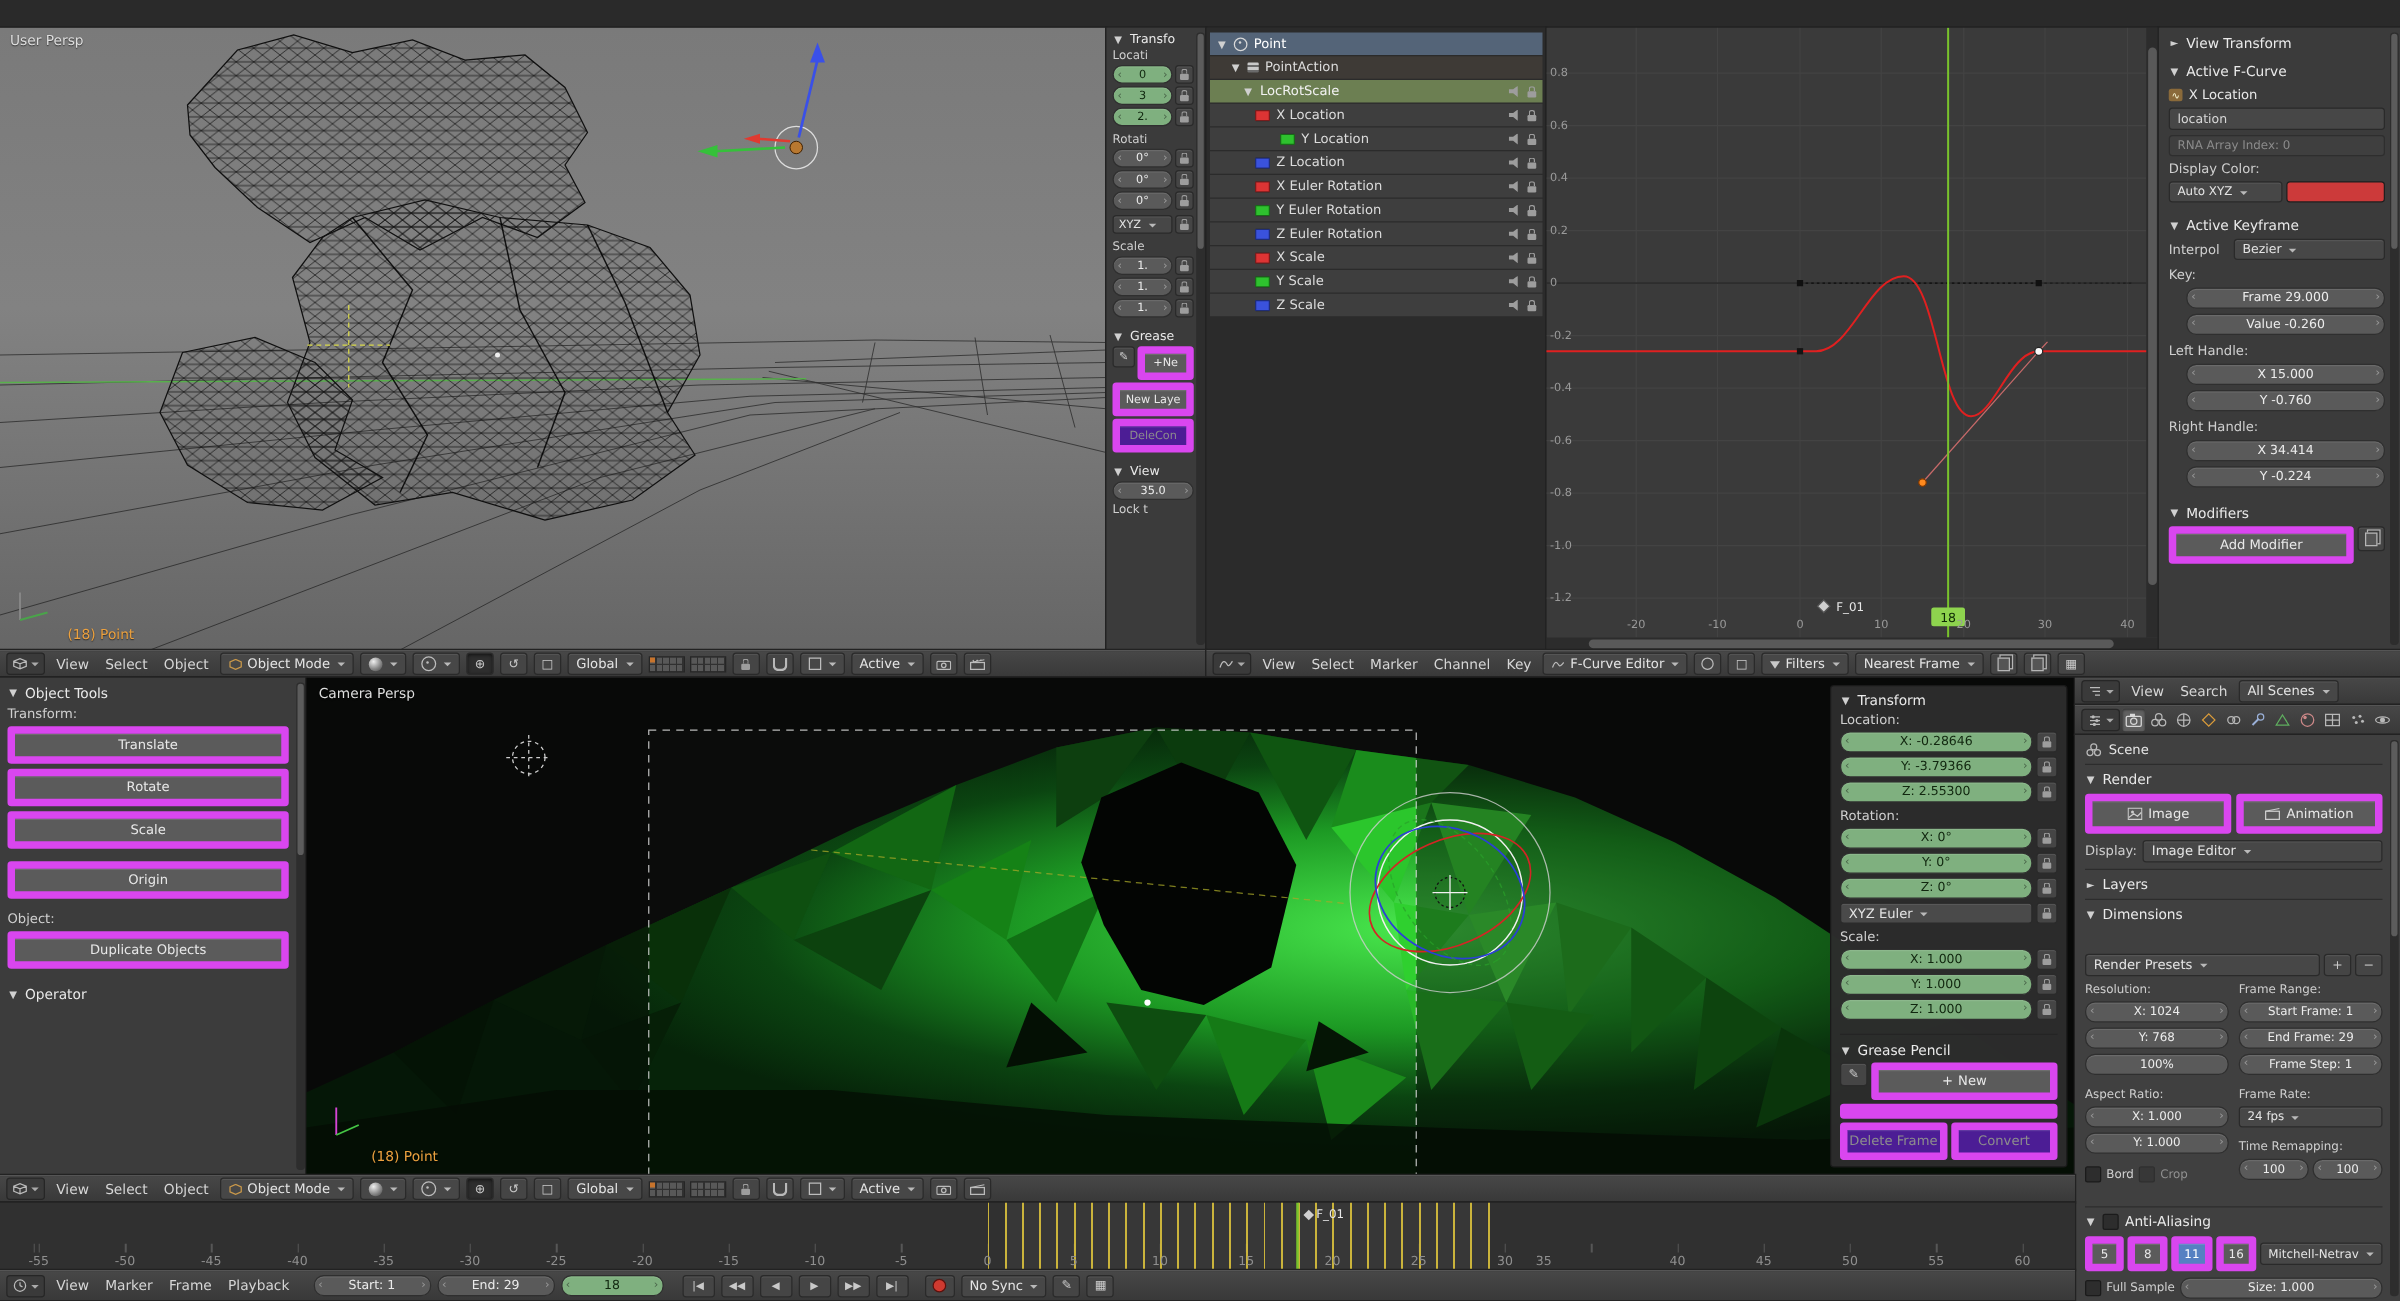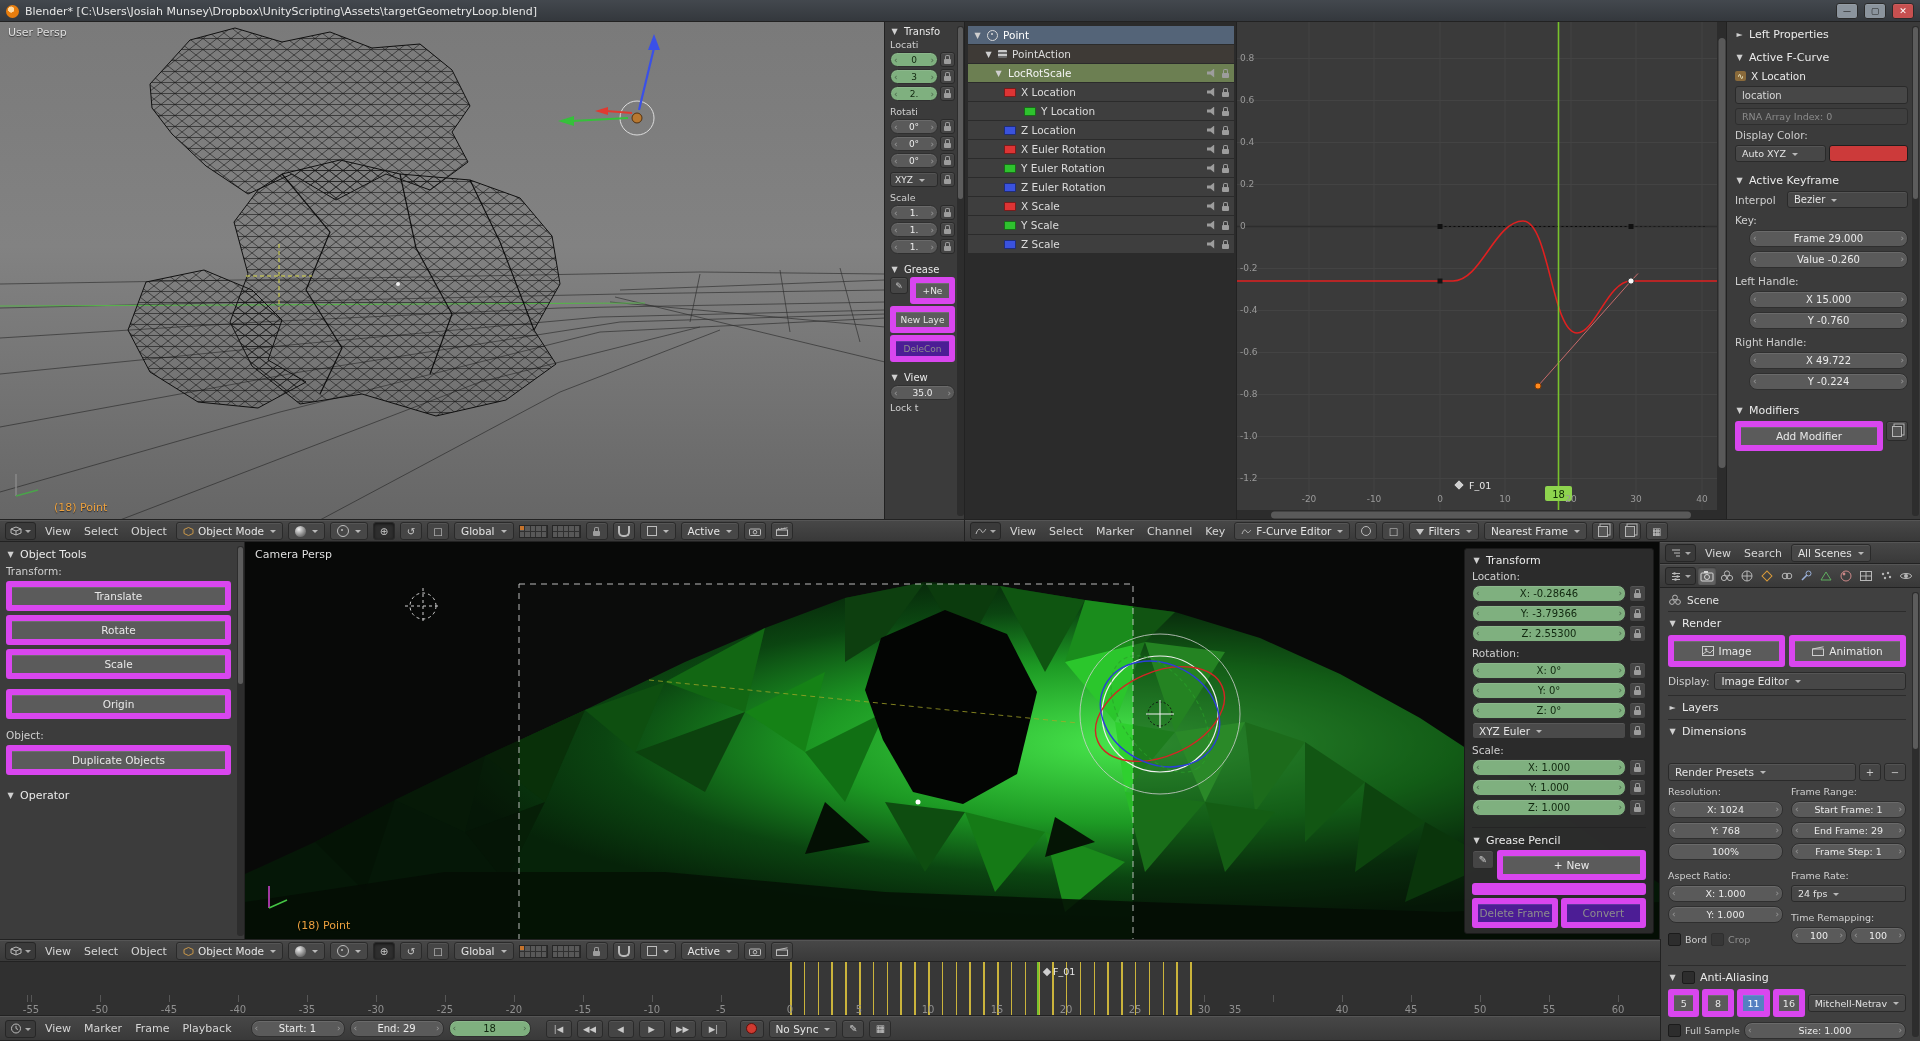--- a/index.html
+++ b/index.html
@@ -65,33 +65,20 @@
   .lgrid.act::after{content:"";position:absolute;left:0.5px;top:0.5px;width:4px;height:4px;background:#c8742c;}
   .tabico{display:inline-flex;align-items:center;justify-content:center;width:20px;height:18px;border-radius:2px;}
   .tabico.act{background:#616161;box-shadow:inset 0 1px 2px rgba(0,0,0,.5);}
   svg text{font-family:"DejaVu Sans",sans-serif;}
 </style>
 </head>
 <body>
 
 <div id="app">
 
-  <div class="region" style="left:0;top:0;width:1920px;height:22px;background:linear-gradient(#43484e,#33373c);display:flex;align-items:center;padding:0 6px;gap:6px;">
-    <span style="width:13px;height:13px;border-radius:50%;background:radial-gradient(circle at 40% 35%,#ffd9a0 0 25%,#e87d0d 28% 100%);display:inline-block;"></span>
-    <span style="color:#e6e6e6;font-size:11px;flex:1;white-space:nowrap;overflow:hidden;">Blender* [C:\Users\Josiah Munsey\Dropbox\UnityScripting\Assets\targetGeometryLoop.blend]</span>
-    <span class="ibtn" style="background:#8b949d;color:#222;height:14px;">
-        <span style="font-size:8px;">—</span>
-      </span>
-    <span class="ibtn" style="background:#8b949d;color:#222;height:14px;">
-        <span style="font-size:9px;">▢</span>
-      </span>
-    <span class="ibtn" style="background:#c75050;color:#fff;height:14px;">
-        <span style="font-size:9px;">✕</span>
-      </span>
-  </div>
 
   <div class="region" style="left:0;top:22px;width:885px;height:498px;">
     <svg width="885" height="498" viewBox="0 0 885 498">
       <defs>
         <linearGradient id="vbg" x1="0" y1="0" x2="0" y2="1">
           <stop offset="0" stop-color="#7a7a7a"></stop>
             <stop offset="0.45" stop-color="#828282"></stop>
             <stop offset="1" stop-color="#666666"></stop>
         </linearGradient>
         <pattern id="wp" width="14" height="11" patternUnits="userSpaceOnUse">
@@ -381,21 +368,21 @@
       <rect x="0" y="488" width="490" height="10" fill="#2c2c2c"></rect>
       <rect x="34" y="489.5" width="420" height="7" rx="3.5" fill="#595959"></rect>
       <rect x="480" y="0" width="10" height="488" fill="#2c2c2c"></rect>
       <rect x="481.5" y="16" width="7" height="430" rx="3.5" fill="#595959"></rect>
     </svg>
   </div>
 
   <div class="region" style="left:1727px;top:22px;width:193px;height:498px;background:#3b3b3b;padding:6px 12px 6px 8px;display:flex;flex-direction:column;gap:4px;">
     <div class="phead">
         <span class="tri">►</span>
-        <span>Left Properties</span>
+        <span>View Transform</span>
       </div>
     <div class="phead" style="margin-top:6px;">
         <span class="tri">▼</span>
         <span>Active F-Curve</span>
       </div>
     <div style="display:flex;align-items:center;gap:5px;margin-top:2px;">
       <span style="width:11px;height:10px;background:#8a6a3a;border-radius:2px;display:inline-flex;align-items:center;justify-content:center;color:#ffd;font-size:8px;">∿</span>
       <span class="lbl" style="color:#e8e8e8;">X Location</span>
     </div>
     <div style="display:flex;align-items:center;background:#474747;border:1px solid #2a2a2a;border-radius:3px;height:16px;padding:0 6px;color:#d8d8d8;font-size:10px;">
@@ -421,21 +408,21 @@
           <span>Bezier</span>
         </span>
     </div>
     <span class="lbl" style="margin-top:2px;">Key:</span>
     <span class="num" style="margin-left:14px;">Frame 29.000</span>
     <span class="num" style="margin-left:14px;">Value -0.260</span>
     <span class="lbl" style="margin-top:3px;">Left Handle:</span>
     <span class="num" style="margin-left:14px;">X 15.000</span>
     <span class="num" style="margin-left:14px;">Y -0.760</span>
     <span class="lbl" style="margin-top:3px;">Right Handle:</span>
-    <span class="num" style="margin-left:14px;">X 49.722</span>
+    <span class="num" style="margin-left:14px;">X 34.414</span>
     <span class="num" style="margin-left:14px;">Y -0.224</span>
     <div class="phead" style="margin-top:10px;">
         <span class="tri">▼</span>
         <span>Modifiers</span>
       </div>
     <div style="display:flex;gap:3px;">
       <span class="btn" style="flex:1;">Add Modifier</span>
       <span class="ibtn" style="height:18px;">
           <span class="ico-sheets"></span>
         </span>

